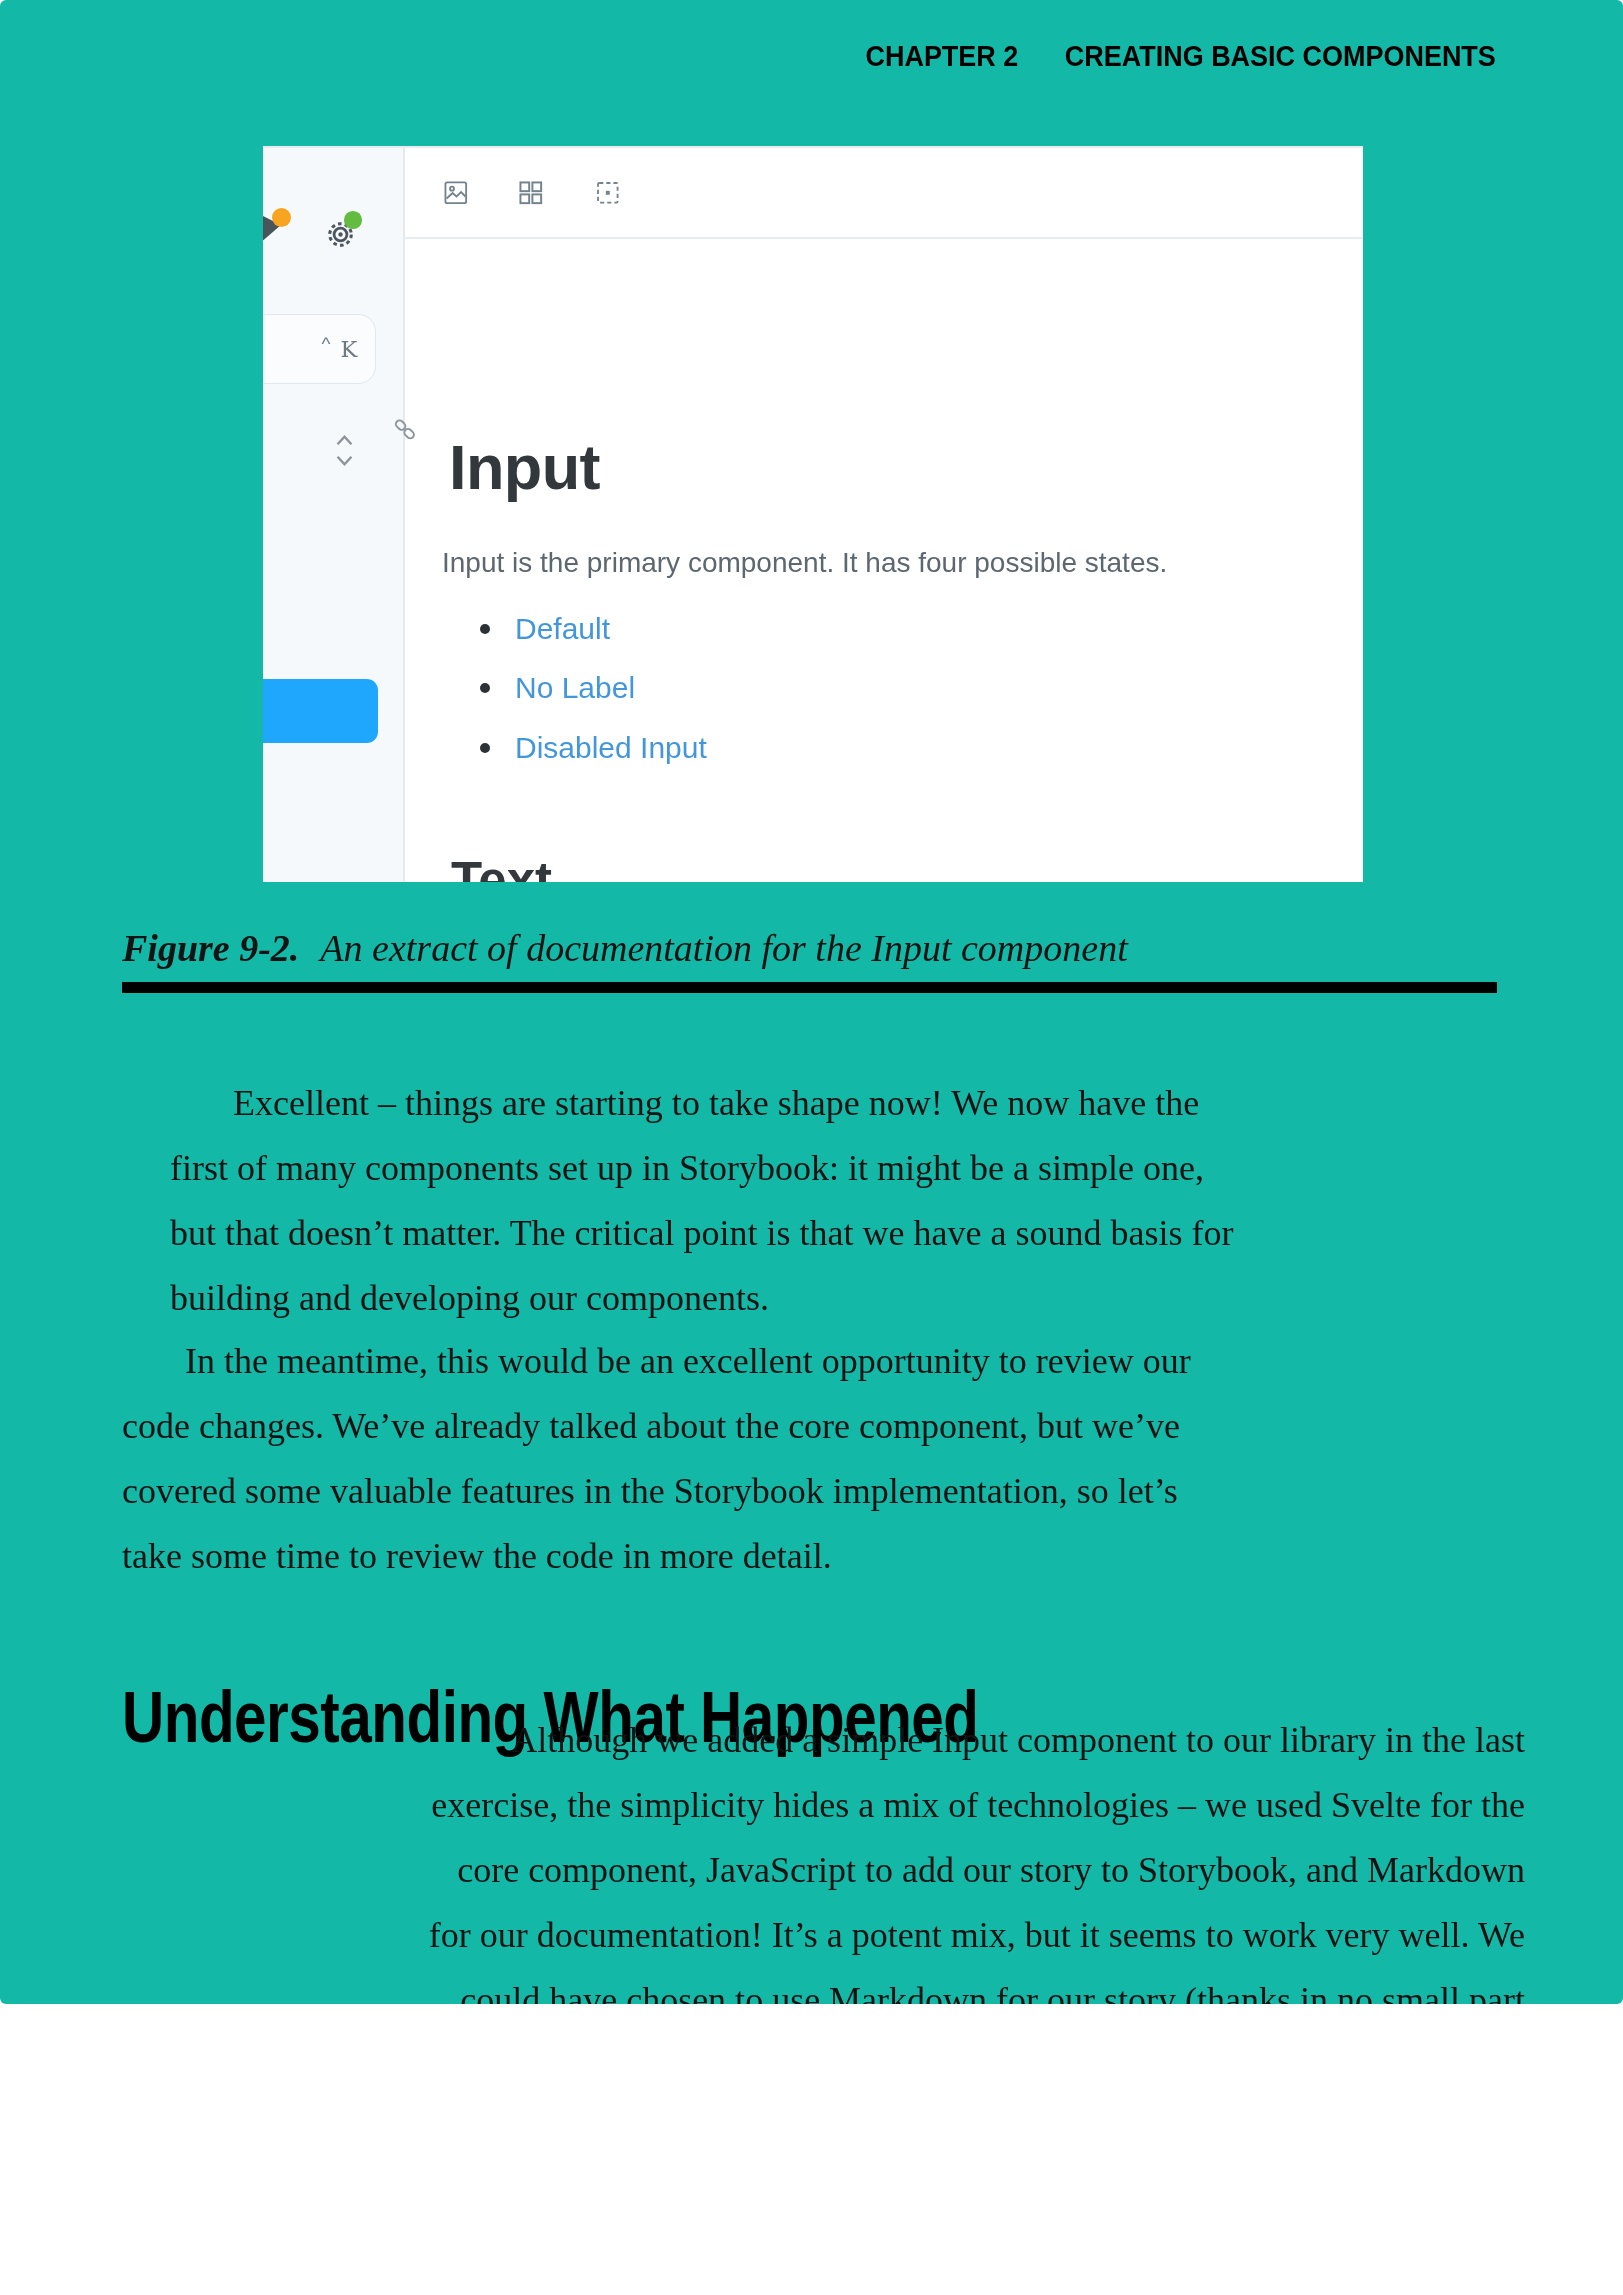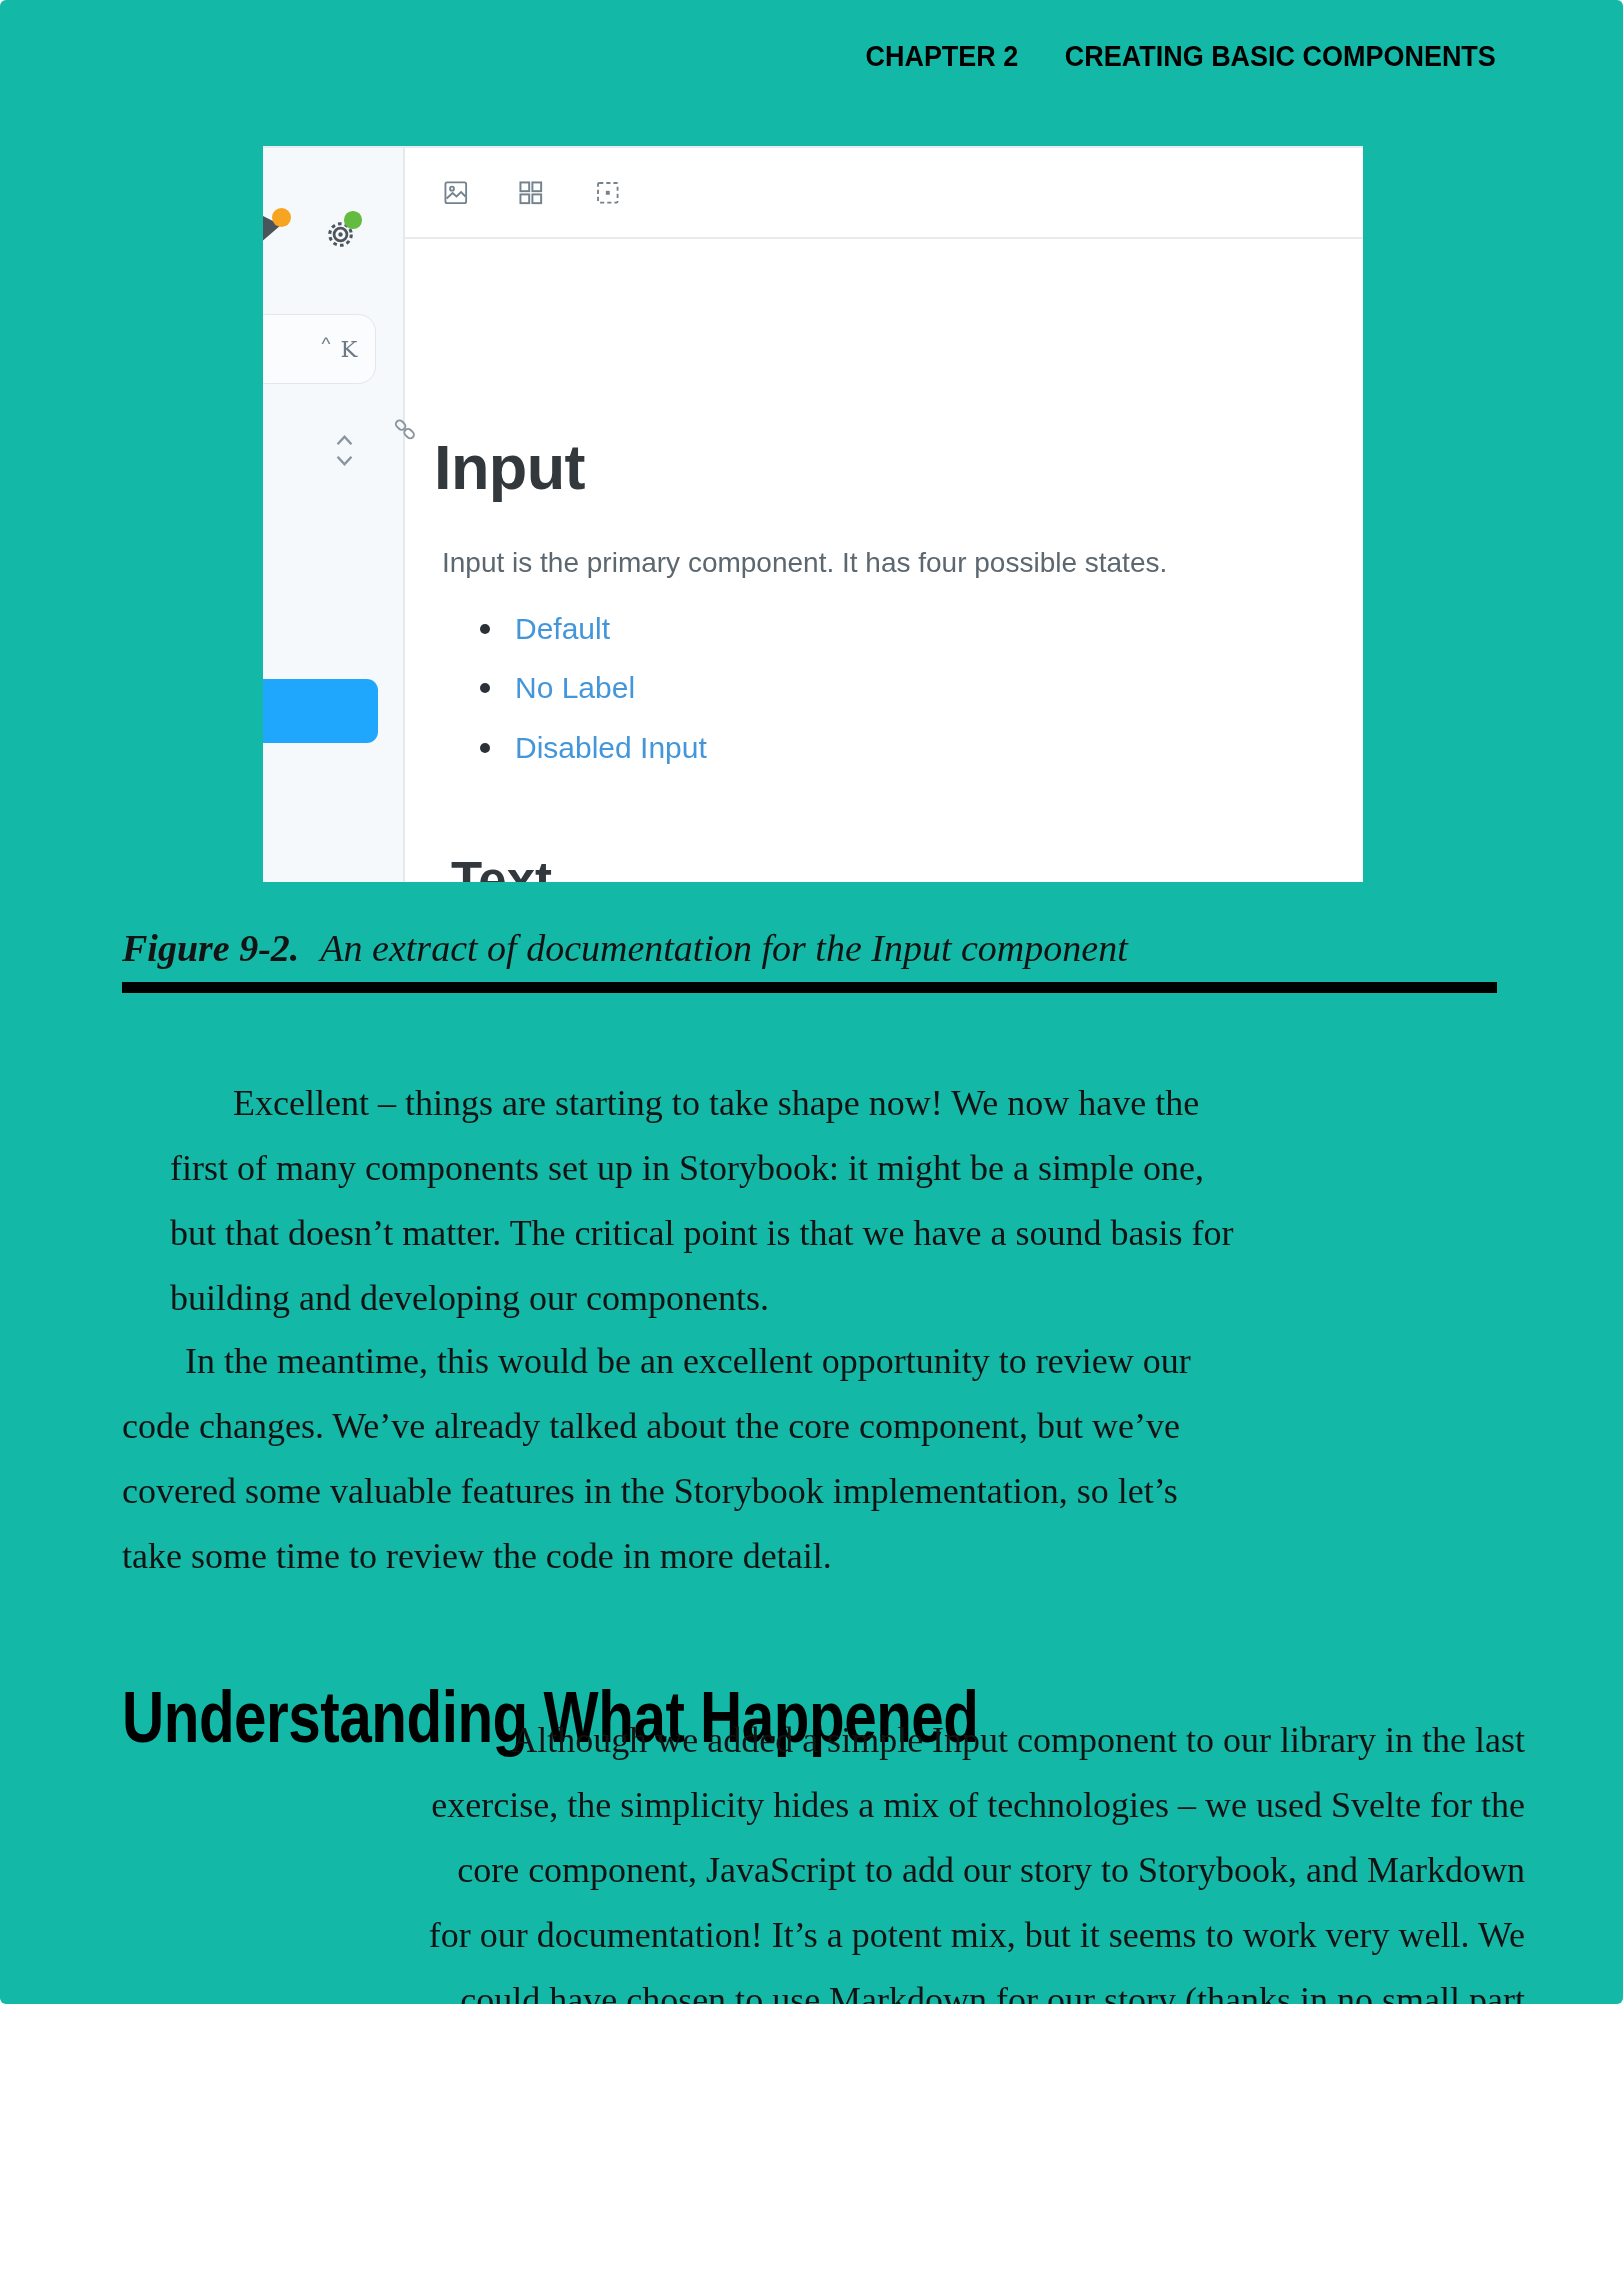--- a/index.html
+++ b/index.html
@@ -34,21 +34,21 @@
 
   .side-chevrons{position:absolute;left:69px;top:281px;}
 
   .story-btn{position:absolute;left:-3.8px;top:531px;width:119px;height:64px;border:none;
              border-radius:0 11.3px 11.3px 0;}
 
   .tb-icon{position:absolute;top:31px;width:27.6px;height:27.6px;}
   .tb-icon.i1{left:179px;} .tb-icon.i2{left:254px;} .tb-icon.i3{left:331px;}
 
   .link-anchor{position:absolute;left:129px;top:266px;width:26px;height:31px;}
-  .doc-title{position:absolute;left:171px;top:244px;font-size:63px;font-weight:700;
+  .doc-title{position:absolute;left:186px;top:244px;font-size:63px;font-weight:700;
              color:#33383d;letter-spacing:-0.6px;line-height:1.05;}
   .doc-intro{position:absolute;left:179px;top:371px;font-size:28px;color:#5c6770;}
   .doc-li{position:absolute;left:252px;height:35px;display:flex;align-items:center;font-size:30px;}
   .doc-li .bullet{position:absolute;left:-35px;top:12.5px;width:10px;height:10px;border-radius:50%;background:#2b3137;}
   .li-0{top:463px;} .li-1{top:522px;} .li-2{top:582px;}
   .doc-sub{position:absolute;left:188px;top:661px;font-size:51px;font-weight:700;color:#33383d;}
 
   
   .caption{position:absolute;left:122px;top:926px;font-size:38px;font-style:italic;white-space:nowrap;}
   .caption .lab{font-weight:700;margin-right:21px;}

